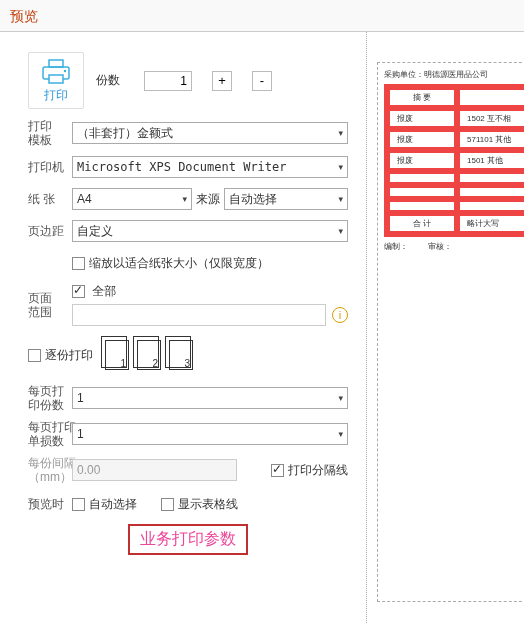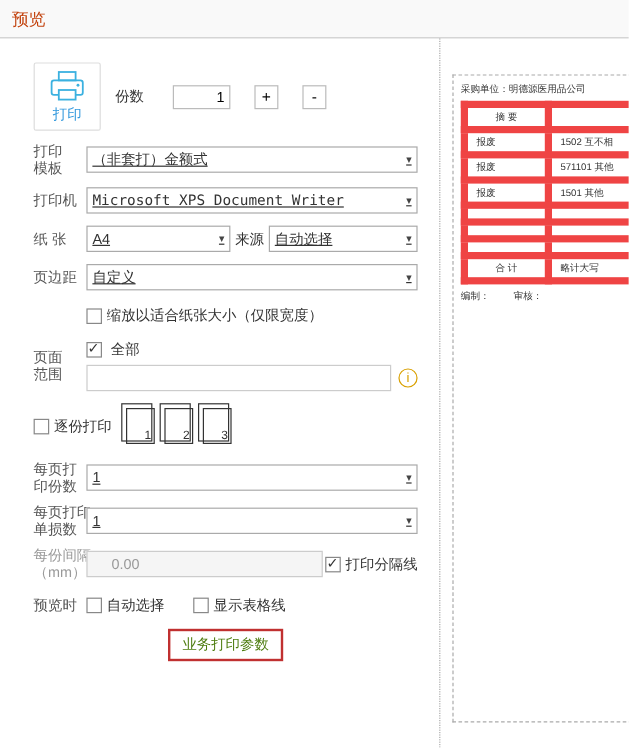--- a/index.html
+++ b/index.html
@@ -71,60 +71,60 @@
     display:flex; align-items:center; margin: 8px 0; min-height:24px;
   }
   .row-lbl {
     width: 44px; color:#555; line-height:14px;
     flex-shrink:0;
   }
   .row-lbl.two-line { font-size:12px; }
   .sel {
     flex:1; height:22px; border:1px solid #aaa; background:#fff;
     display:flex; align-items:center; justify-content:space-between;
-    padding:0 4px; font-size:12px;text-decoration:underline;
+    padding:0 4px; font-size:12px;
   }
   .sel .arrow { font-size:9px; color:#444;}
   .mid-lbl { margin:0 4px;}
   .chk {
     width:13px; height:13px; border:1px solid #888; display:inline-block;
     vertical-align:middle; margin-right:4px; position:relative; background:#fff;
   }
   .chk.checked::after{
     content:"✓"; position:absolute; top:-3px; left:0; font-size:12px; color:#333;
   }
   .radio {
     width:12px; height:12px; border:1px solid #555; border-radius:50%;
     display:inline-block; vertical-align:middle; margin-right:4px; position:relative;
   }
   .radio.checked::after{
     content:""; position:absolute; width:6px; height:6px; background:#333;
     border-radius:50%; top:2px; left:2px;
   }
   .txt-input {
     flex:1; height:22px; border:1px solid #ccc; background:#fff;
-    padding:0 20px; font-size:12px;
+    padding:0 4px; font-size:12px;
   }
   .info-icon {
     width:16px; height:16px; border:1px solid #d9a000; border-radius:50%;
     color:#d9a000; text-align:center; line-height:14px; font-size:11px;
     margin-left:6px; display:inline-block;
   }
   .collate-fig {
     width:24px; height:30px; border:1px solid #333; position:relative;
     display:inline-block; margin:0 4px;
   }
   .collate-fig::before{
     content:""; position:absolute; left:-5px; top:-5px; width:24px; height:30px;
     border:1px solid #333; background:#fff; z-index:-1;
   }
   .collate-fig .n { position:absolute; bottom:0; right:2px; font-size:10px;}
   .btn-main {
-    border:2px solid #c03030; color:#4d7c0f; background:#fff;
-    padding:3px 10px; cursor:pointer; font-size:12px;
+    border:2px solid #c03030; color:#ec4899; background:#fff;
+    padding:3px 10px; cursor:pointer; font-size:16px;
   }
   
   .doc {
     border:1px dashed #aaa; width: 150px; height: 540px;
     padding:6px 0 0 6px; font-size:8px; color:#333;
     overflow:hidden; position:relative;
   }
   .doc .hdr { font-size:8px; margin-bottom:4px; white-space:nowrap;}
   .doc table { border-collapse:collapse; width: 220px;}
   .doc th, .doc td { border:6px solid #ef4444; padding:2px 7px; font-size:8px; text-align:left; white-space:nowrap; }

